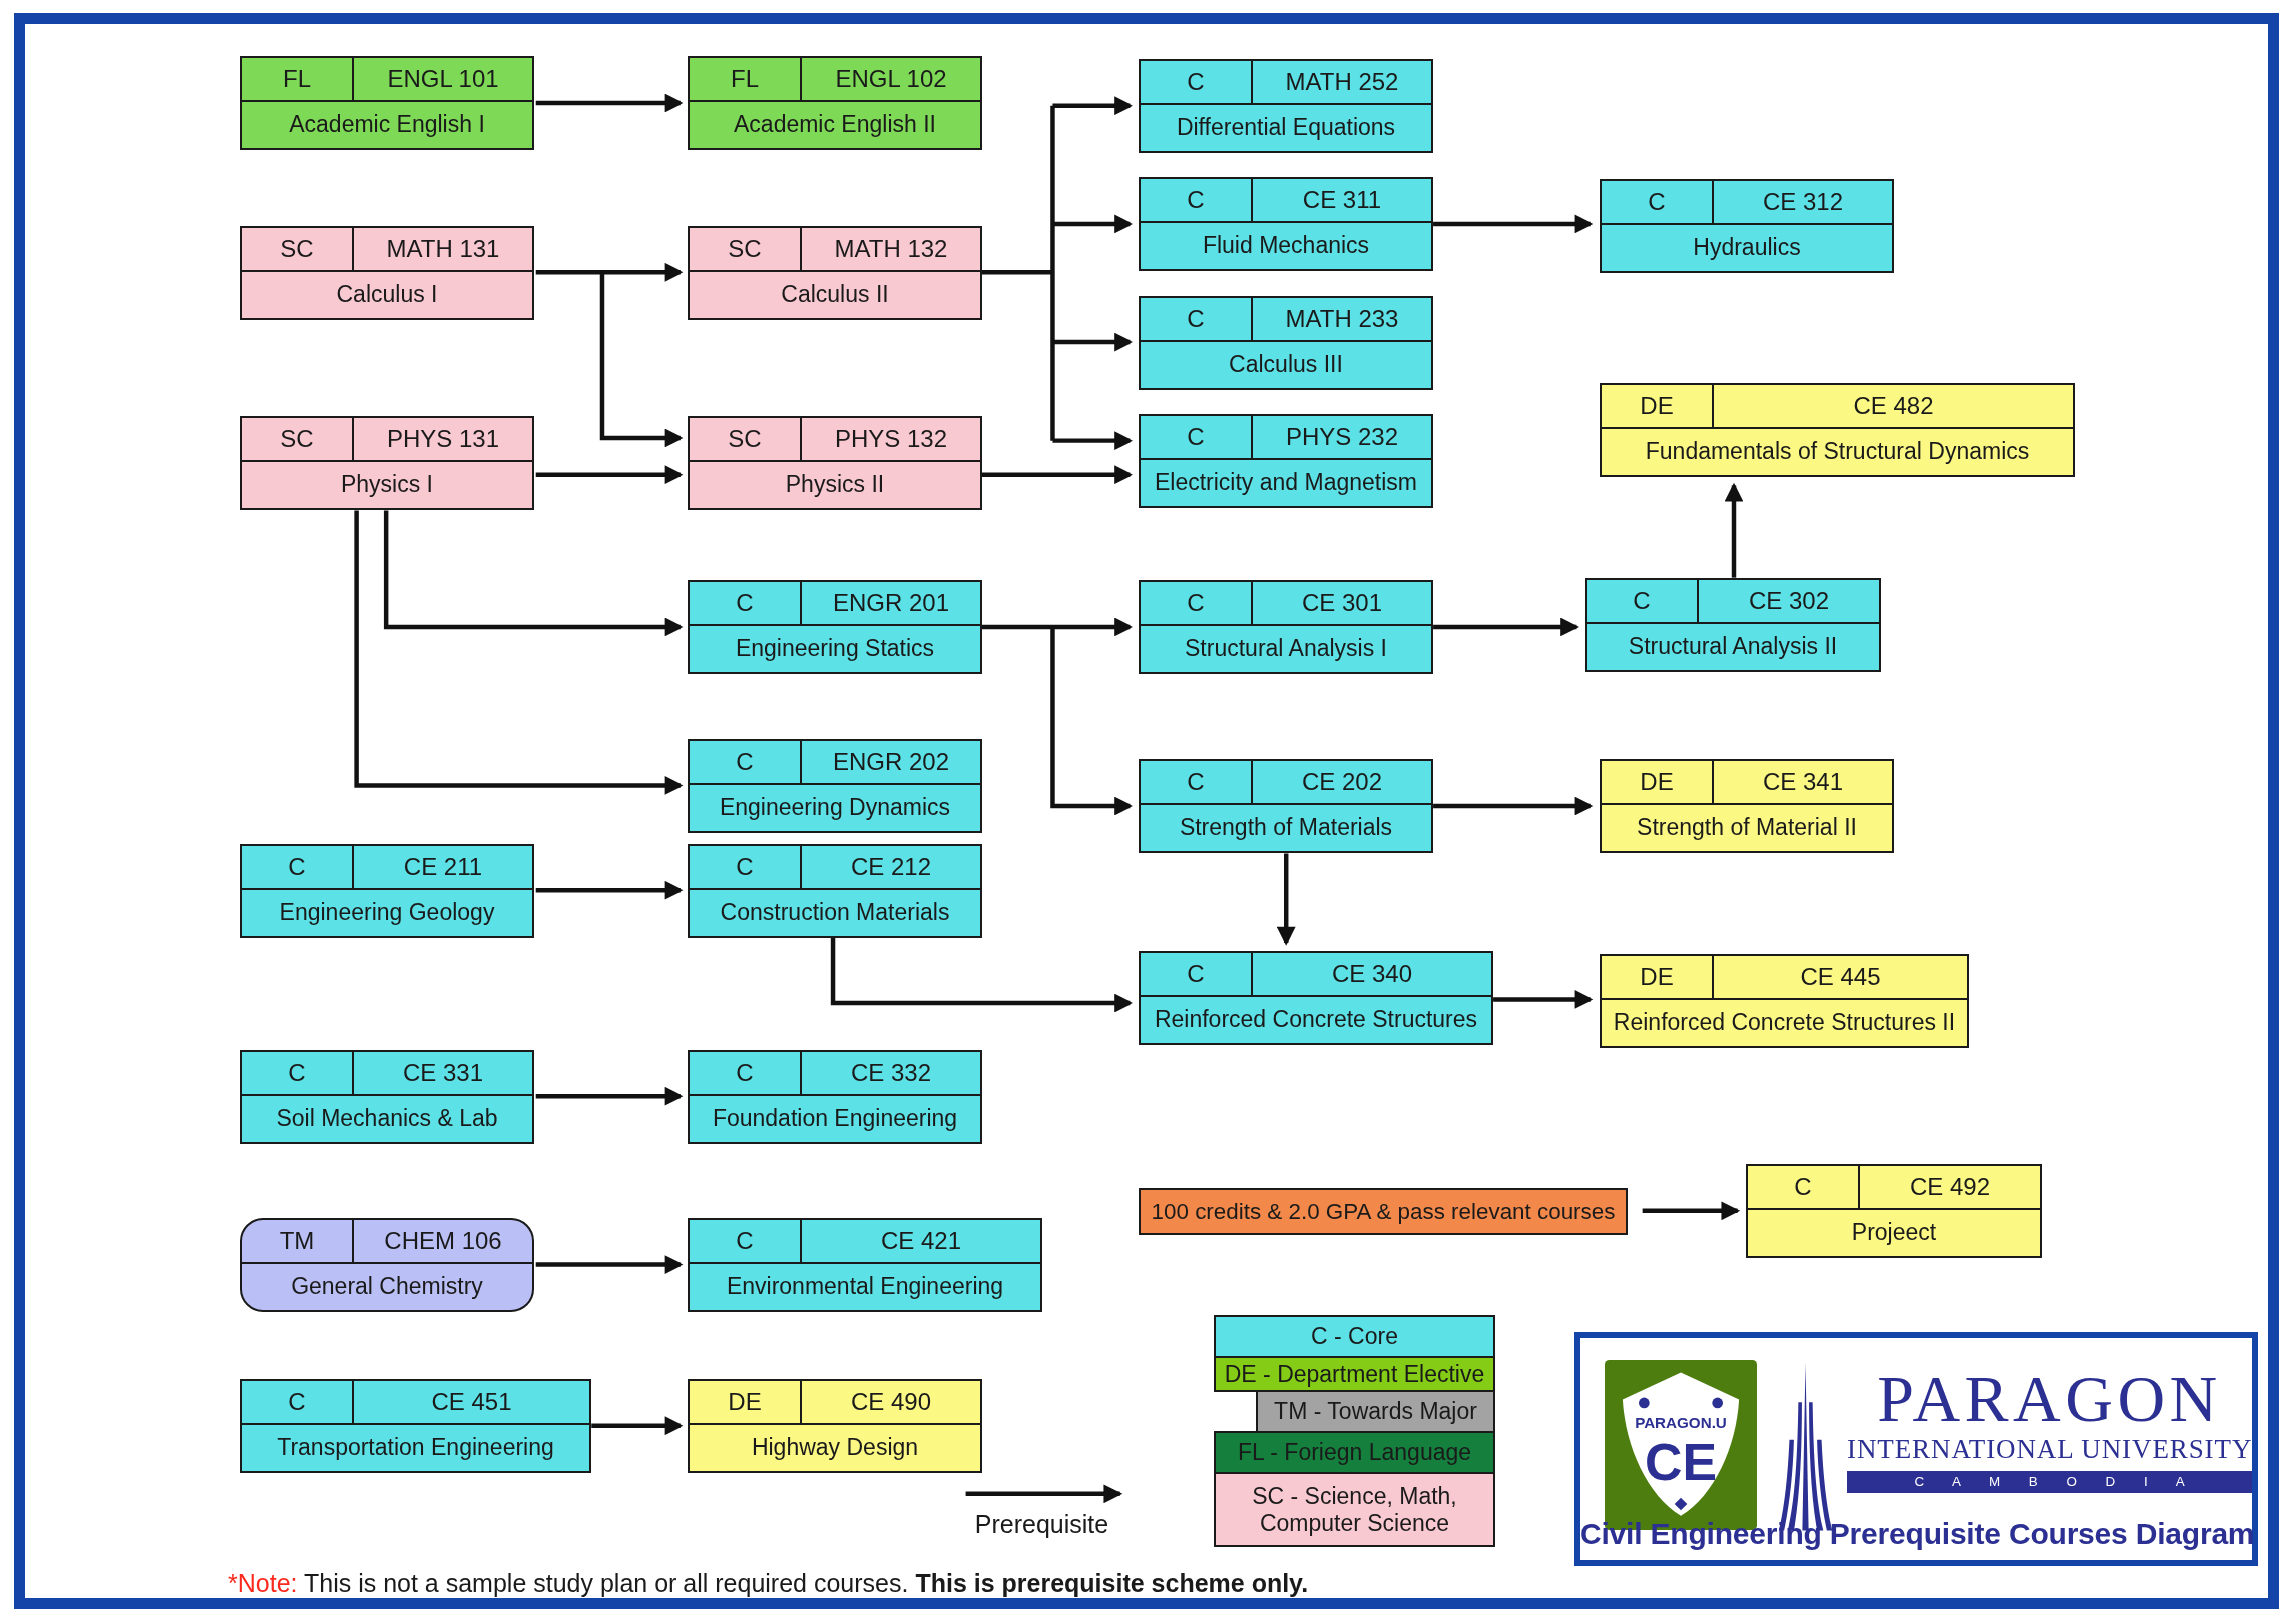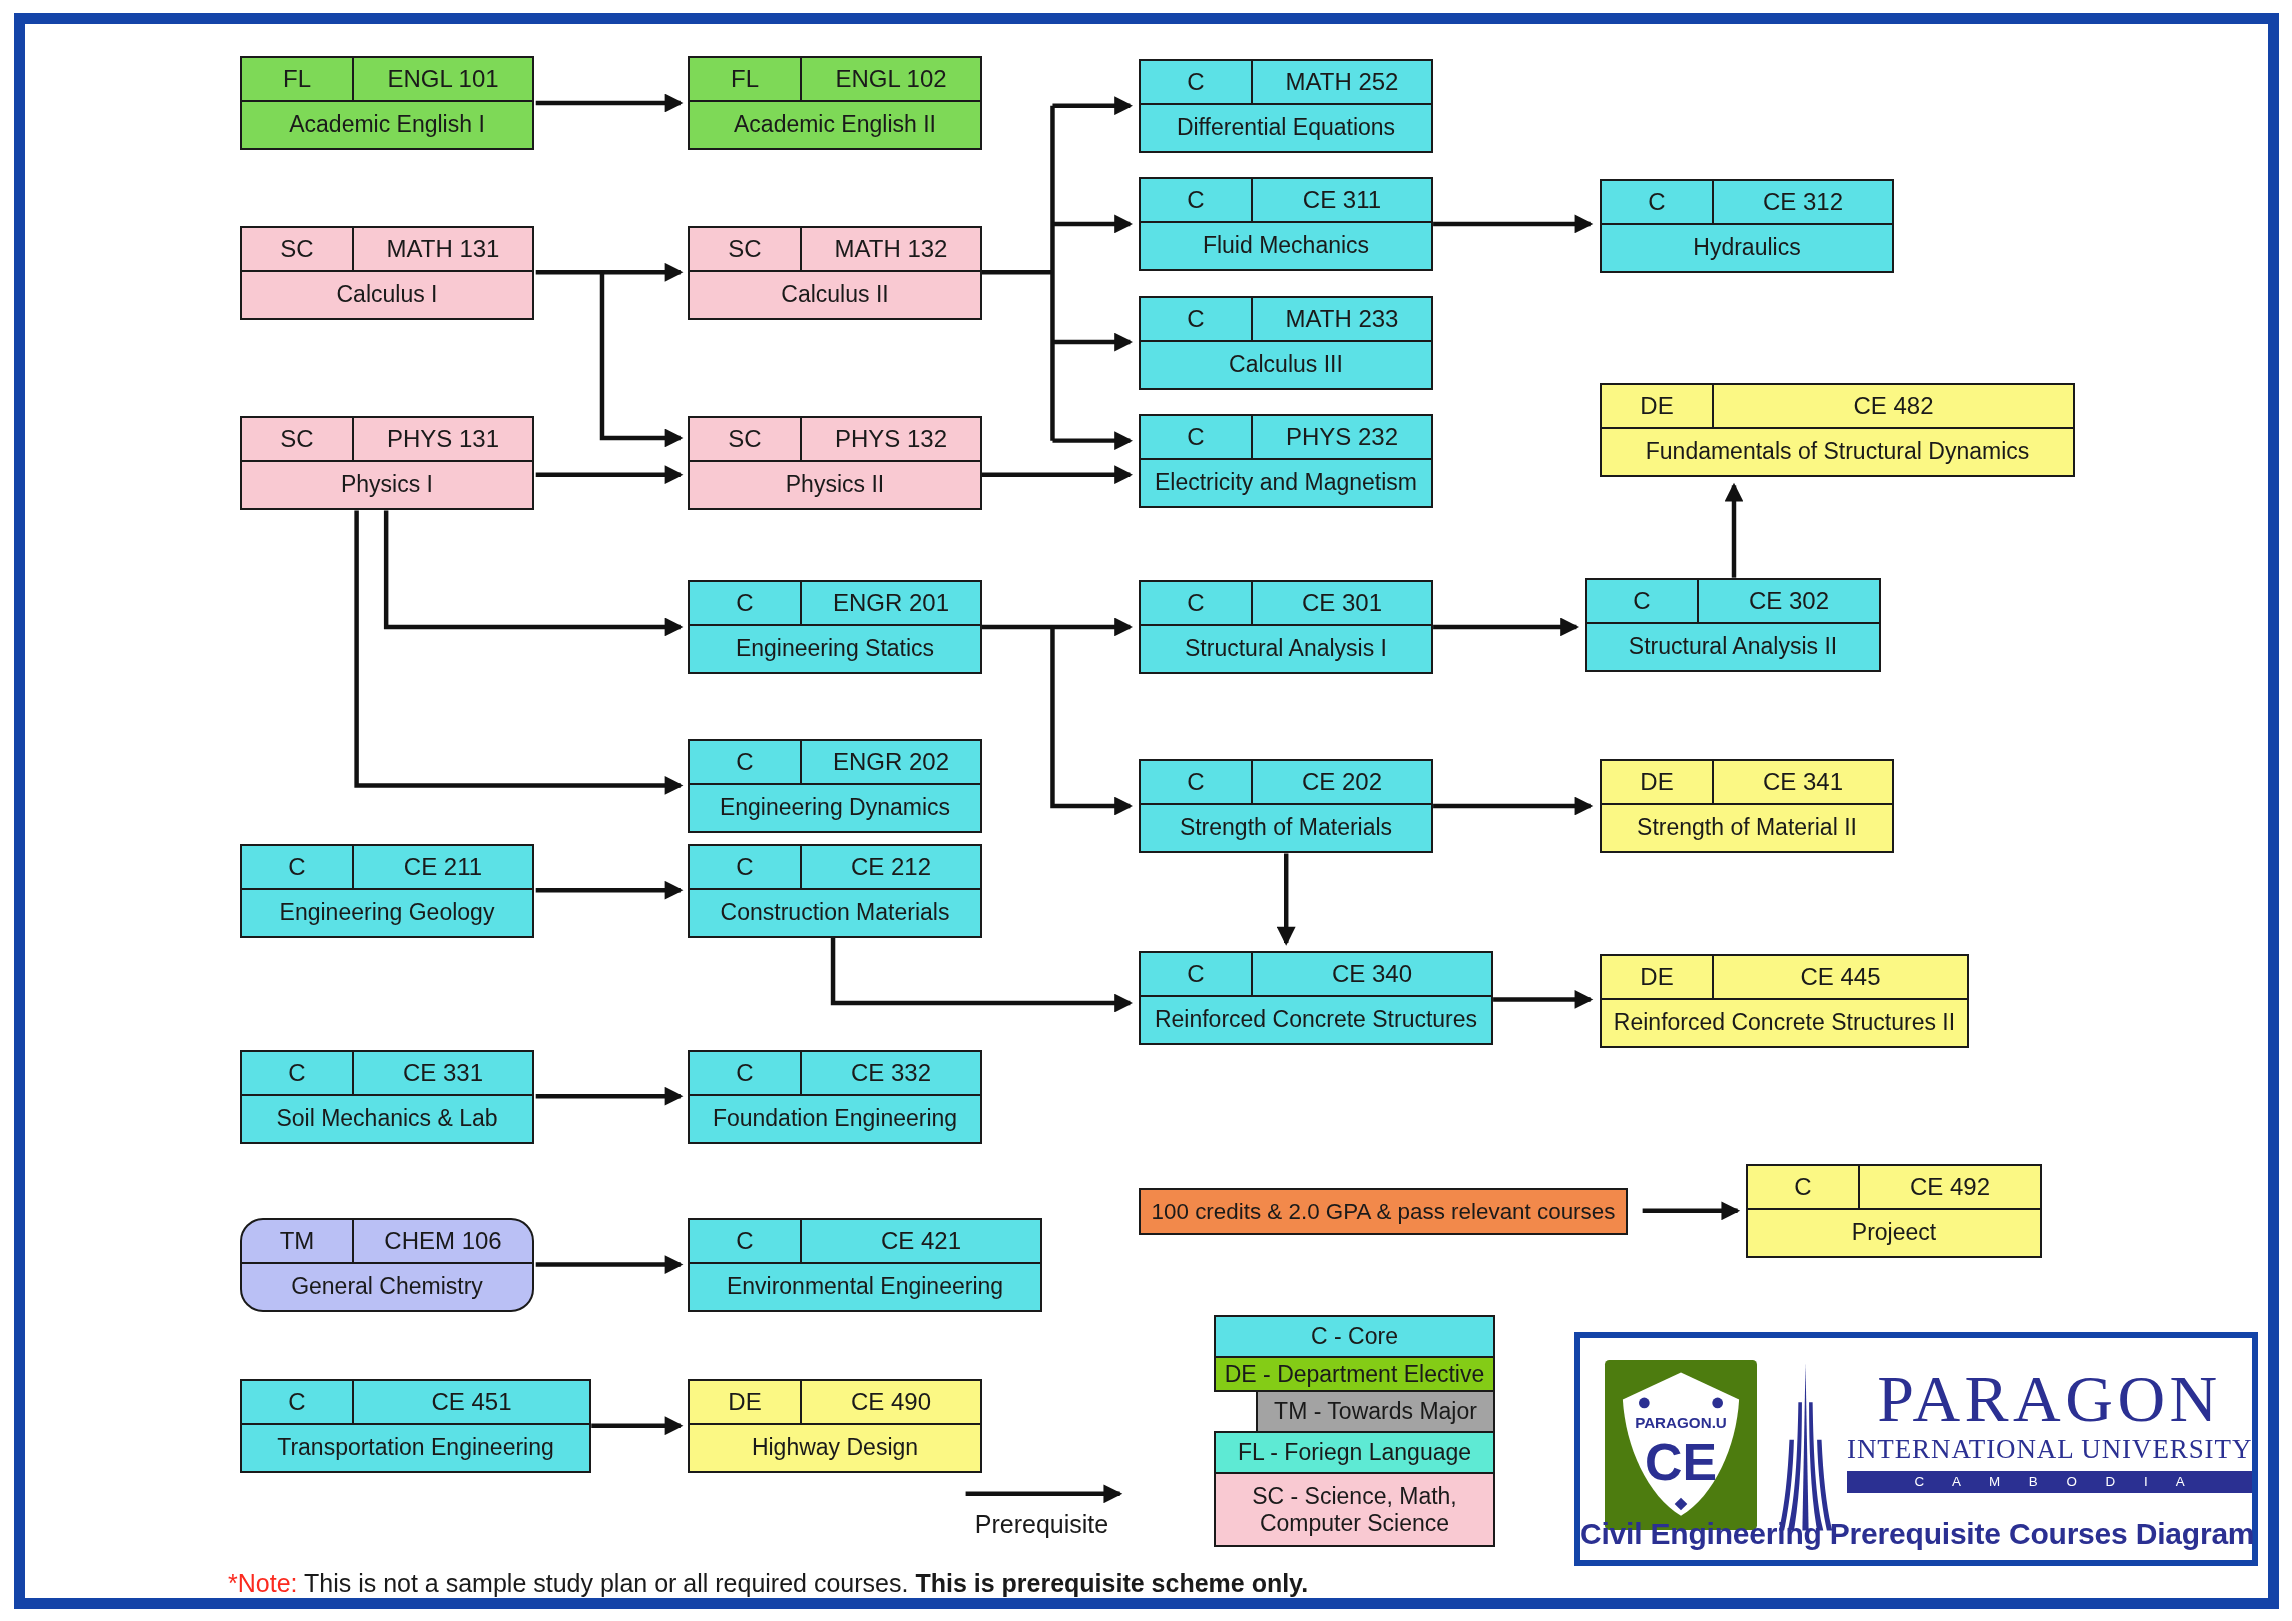--- a/index.html
+++ b/index.html
@@ -288,21 +288,21 @@
         <div class="bname">Projeect</div>
       </div>
     </div>
 
   <div class="condition" id="condition-box" style="left: 1139px; top: 1188px; width: 489px; background: rgb(242, 137, 75);">100 credits &amp; 2.0 GPA &amp; pass relevant courses</div>
 
   <div class="legend" id="legend" style="left: 1214px; top: 1315px; width: 281px;">
       <div class="legend-row" style="height: 44px; background: rgb(92, 225, 230);">C - Core</div>
       <div class="legend-row" style="height: 36px; background: #84cc16;">DE - Department Elective</div>
       <div class="legend-row" style="height: 44px; background: #a3a3a3; margin-left: 42px;">TM - Towards Major</div>
-      <div class="legend-row" style="height: 44px; background: #5eead4;">FL - Foriegn Language</div>
+      <div class="legend-row" style="height: 44px; background: #15803d;">FL - Foriegn Language</div>
       <div class="legend-row" style="height: 75px; background: rgb(249, 201, 210);">SC - Science, Math,
 Computer Science</div>
     </div>
 
   <div class="prereq-label" id="prereq-label" style="left: 970px; top: 1510px; width: 143px; text-align: center;">Prerequisite</div>
 
   <div class="note" id="note" style="left: 228px; top: 1569px;">
     <span class="red">*Note:</span><span> This is not a sample study plan or all required courses. </span><b>This is  prerequisite scheme only.</b>
   </div>
 

